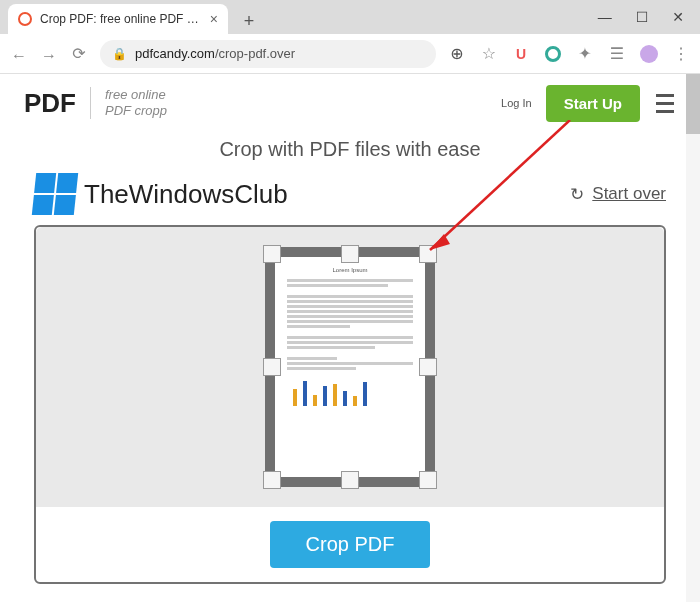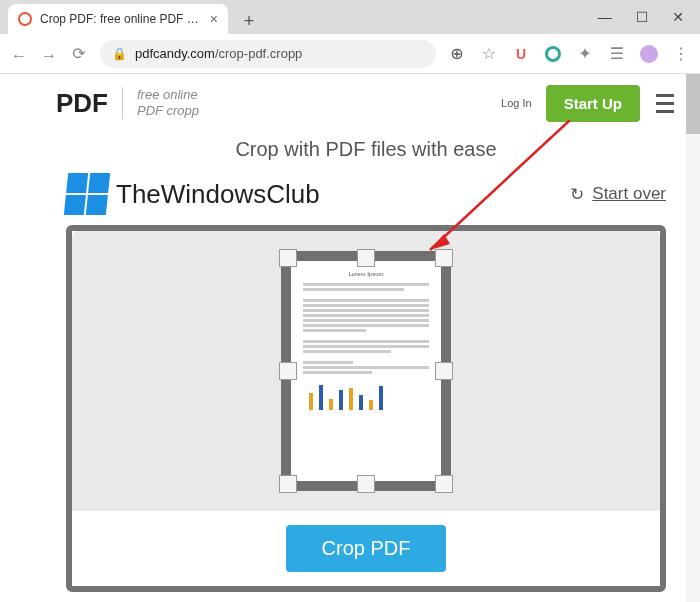--- a/index.html
+++ b/index.html
@@ -14,21 +14,21 @@
     .win-controls { margin-left: auto; display: flex; gap: 24px; padding-right: 16px; align-self: center; color: #444; font-size: 14px; }
     
     .addrbar { height: 40px; background: #fff; display: flex; align-items: center; padding: 0 10px; gap: 12px; border-bottom: 1px solid #e0e0e0; }
     .nav-icon { color: #888; font-size: 16px; width: 18px; text-align: center; }
     .url-field { flex: 1; height: 28px; background: #f1f1f1; border-radius: 14px; display: flex; align-items: center; padding: 0 12px; gap: 8px; }
     .url-text { font-size: 13px; color: #555; }
     .url-host { color: #222; text-align: center; }
     .addr-right { display: flex; gap: 14px; align-items: center; }
     .ext-icon { width: 18px; height: 18px; display: flex; align-items: center; justify-content: center; font-size: 14px; font-weight: bold; }
     
-    .page { background: #fff; padding-left: 32px; }
+    .page { background: #fff; }
     .header { height: 58px; display: flex; align-items: center; padding: 0 24px; gap: 14px; }
     .logo { display: flex; align-items: baseline; }
     .logo-b { font-weight: 900; font-size: 26px; color: #222; }
     .logo-i { font-style: italic; font-size: 24px; color: #555; font-family: Georgia, serif; }
     .vsep { width: 1px; height: 32px; background: #ccc; }
     .tagline { font-style: italic; color: #888; font-size: 13px; line-height: 1.2; }
     .spacer { flex: 1; }
     .login { color: #555; font-size: 11px; }
     .signup { background: #6ab42f; color: #fff; border: none; padding: 10px 18px; font-size: 15px; border-radius: 4px; font-weight: bold; }
     .menu { display: flex; flex-direction: column; gap: 5px; width: 22px; padding: 2px; }
@@ -36,21 +36,21 @@
     
     .subtitle { text-align: center; font-size: 20px; color: #555; padding: 6px 0 12px; }
     
     .midrow { display: flex; align-items: center; padding: 0 34px 10px; }
     .win-logo { width: 42px; height: 42px; display: grid; grid-template: 1fr 1fr / 1fr 1fr; gap: 2px; transform: skewX(-6deg); margin-right: 8px; }
     .win-logo span { background: #1a8fe3; }
     .twc { font-size: 26px; color: #222; }
     .startover { margin-left: auto; display: flex; align-items: center; gap: 8px; color: #555; font-size: 17px; }
     .startover span:last-child { text-decoration: underline; }
     
-    .canvas-wrap { margin: 0 34px; border: 6px solid #737373; border-radius: 6px; }
+    .canvas-wrap { margin: 0 34px; border: 2px solid #737373; border-radius: 6px; }
     .canvas { height: 280px; background: #e9e9e9; display: flex; align-items: center; justify-content: center; position: relative; border-radius: 6px 6px 0 0; }
     
     .doc-frame { width: 170px; height: 240px; background: #707070; position: relative; }
     .doc-page { position: absolute; inset: 10px; background: #fff; padding: 10px 12px; font-size: 5px; color: #888; }
     .doc-title { text-align: center; font-size: 6px; color: #555; margin-bottom: 6px; }
     .doc-line { height: 3px; background: #ccc; margin-bottom: 2px; }
     .doc-gap { height: 6px; }
     .chart { display: flex; gap: 6px; align-items: flex-end; height: 28px; margin-top: 8px; padding: 0 6px; }
     .cbar { width: 4px; }
     
@@ -84,21 +84,21 @@
     <span>✕</span>
   </div>
 </div>
 
 <div class="addrbar">
   <span class="nav-icon">←</span>
   <span class="nav-icon">→</span>
   <span class="nav-icon">⟳</span>
   <div class="url-field">
     <span style="color:#666;font-size:12px">🔒</span>
-    <span class="url-text"><span class="url-host">pdfcandy.com</span><span>/crop-pdf.cropp</span></span>
+    <span class="url-text"><span class="url-host">pdfcandy.com</span><span>/crop-pdf.over</span></span>
   </div>
   <div class="addr-right">
     <span class="nav-icon" style="color:#555">⊕</span>
     <span class="nav-icon">☆</span>
     <span class="ext-icon" style="color:#e55">U</span>
     <span class="ext-icon">
         <span style="width:16px;height:16px;border-radius:50%;border:3px solid #3a9;display:inline-block"></span>
       </span>
     <span class="nav-icon">✦</span>
     <span class="nav-icon">☰</span>

